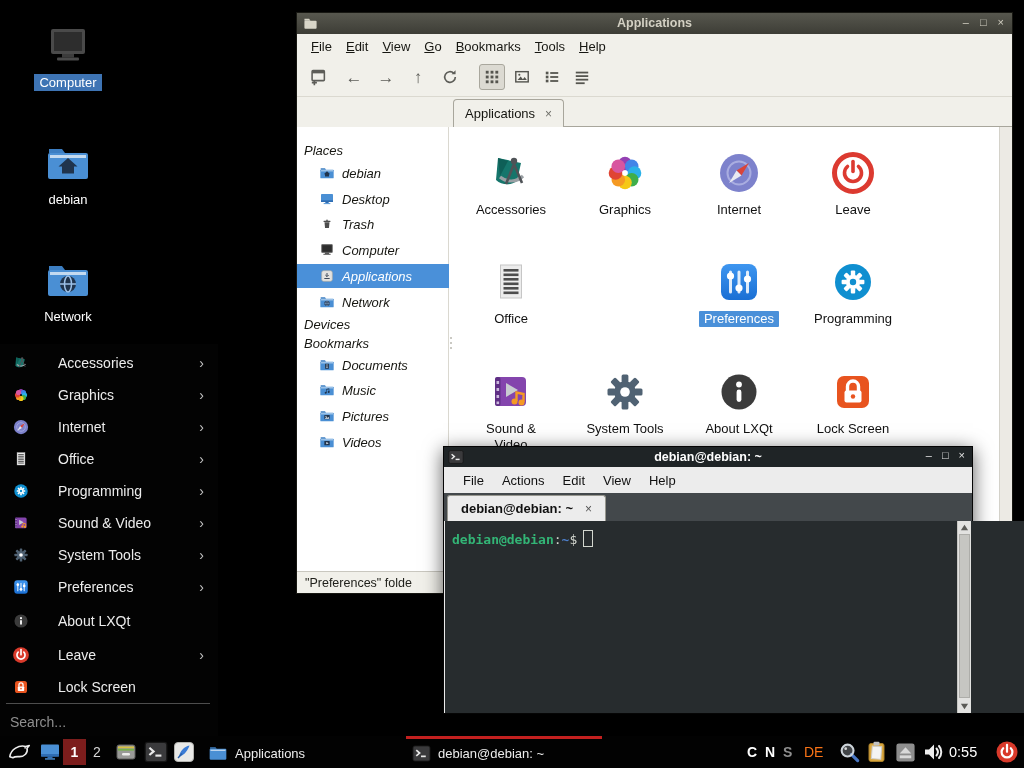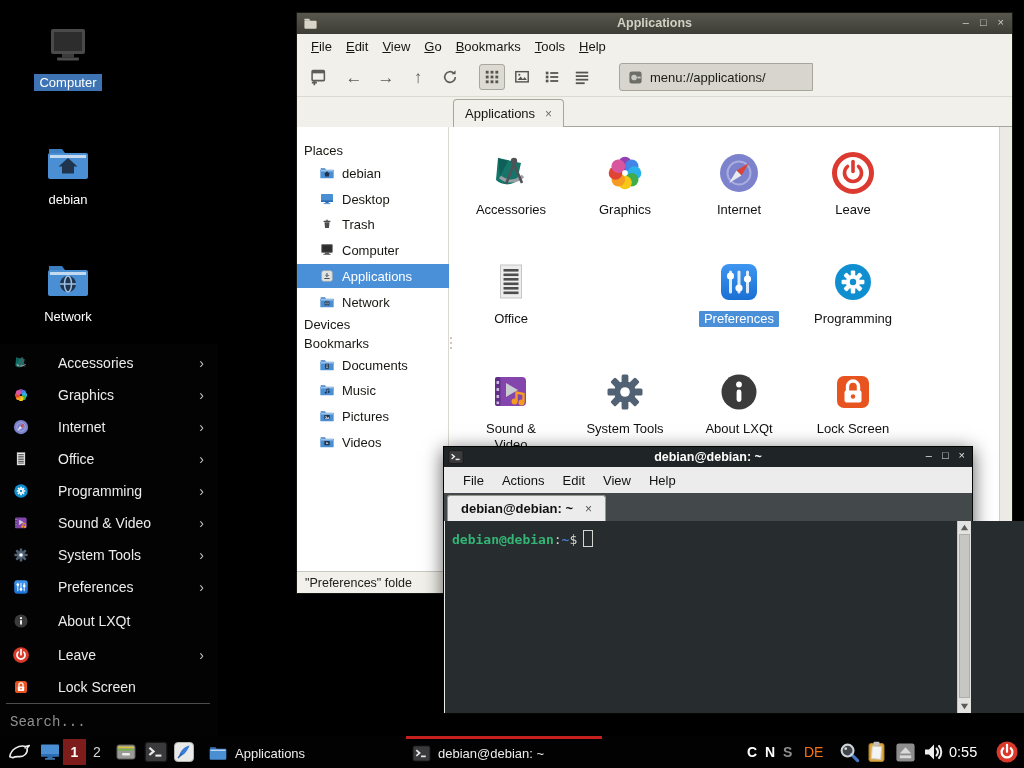--- a/index.html
+++ b/index.html
@@ -12,21 +12,21 @@
   .dlabel.sel{background:#3e74b4;text-shadow:none;}
 
   
   .menu{position:absolute;left:0;top:344px;width:218px;height:392px;background:#030303;}
   .mitem{position:absolute;left:0;width:218px;height:32px;display:flex;align-items:center;}
   .mitem .mico{margin-left:12px;width:18px;height:18px;flex:none;}
   .mlabel{margin-left:28px;font-size:14px;color:#ececec;}
   .marrow{margin-left:auto;margin-right:14px;font-size:14px;color:#c2c2c2;}
   .msep{position:absolute;left:6px;right:8px;top:359px;height:1px;background:#4d4d4d;}
   .msearch{position:absolute;left:8px;top:365px;width:198px;height:24px;background:transparent;border:none;outline:none;
-    color:#0f766e;font-size:14px;font-family:Liberation Mono, monospace;}
+    color:#0f766e;font-size:14px;font-family:Liberation Sans, sans-serif;}
   .msearch::placeholder{color:#8f8f8f;}
 
   
   .window{position:absolute;box-shadow:0 4px 18px rgba(0,0,0,.65);}
   .wbtn{font-size:11px;line-height:1;cursor:default;}
 
   
   .fm{left:296px;top:12px;width:717px;height:582px;background:#f1f0ea;border:1px solid #171712;box-sizing:border-box;}
   .fm-titlebar{position:absolute;left:0;top:0;width:715px;height:21px;
     background:linear-gradient(#57574e,#3d3d36);border-bottom:1px solid #2a2a25;}
@@ -48,21 +48,21 @@
   .combo{position:absolute;left:4px;top:3px;width:148px;height:23px;background:#fbfaf6;border:1px solid #a8a69c;border-radius:3px;
     display:flex;align-items:center;padding:0 7px;font-size:13px;color:#1c1c17;box-sizing:border-box;}
   .combo .arr{margin-left:auto;font-size:9px;color:#45453f;}
   .tabline{position:absolute;left:156px;right:0;bottom:0;height:1px;background:#a8a69c;}
   .fm-tab{position:absolute;left:156px;bottom:0;height:27px;background:#f1f0ea;border:1px solid #a8a69c;border-bottom:none;
     border-radius:4px 4px 0 0;display:flex;align-items:center;gap:10px;padding:0 11px;font-size:13px;color:#14140f;z-index:2;}
   .fm-tab .x{color:#6e6e68;font-size:12px;}
   .fm-body{position:absolute;left:0;top:114px;width:715px;height:444px;background:#fff;}
   .side{position:absolute;left:0;top:0;width:152px;height:444px;background:#fff;border-right:1px solid #dad8d0;box-sizing:border-box;}
   .srow{position:absolute;left:0;width:152px;height:24px;display:flex;align-items:center;gap:7px;padding-left:22px;
-    font-size:13px;color:#171712;box-sizing:border-box;}
+    font-size:13px;color:#171712;box-sizing:border-box;font-style:italic;}
   .srow.group{padding-left:7px;}
   .srow.sel{background:#4a90d9;color:#fff;}
   .sico{width:16px;height:16px;flex:none;}
   .splitgrip{position:absolute;left:152px;top:196px;width:4px;height:40px;display:flex;flex-direction:column;gap:3px;align-items:center;justify-content:center;}
   .splitgrip i{width:2px;height:2px;background:#b9b7af;border-radius:50%;}
   .gcell{position:absolute;width:114px;display:flex;flex-direction:column;align-items:center;}
   .gico{width:48px;height:48px;}
   .glabel{margin-top:5px;font-size:13px;line-height:16px;color:#111;text-align:center;max-width:106px;padding:0 5px;border-radius:1px;}
   .glabel.sel{background:#4a90d9;color:#fff;}
   .vscroll{position:absolute;right:0;top:0;width:13px;height:444px;background:#eceae4;border-left:1px solid #d4d2ca;box-sizing:border-box;}
@@ -549,26 +549,20 @@
     <div class="tbtn" style="left:242px">
       <svg width="16" height="16">
           <use href="#s-viewdetail"></use>
         </svg>
       </div>
     <div class="tbtn" style="left:272px">
       <svg width="16" height="16">
           <use href="#s-viewcompact"></use>
         </svg>
       </div>
-    <div class="pbseg1">
-      <svg width="15" height="15">
-          <use href="#s-pathicon"></use>
-        </svg>
-      <span>menu://applications/</span>
-    </div>
   </div>
   <div class="fm-subrow">
     <div class="tabline"></div>
     <div class="fm-tab">
       <span>Applications</span>
       <span class="x">×</span>
     </div>
   </div>
   <div class="fm-body">
     <div class="side">

